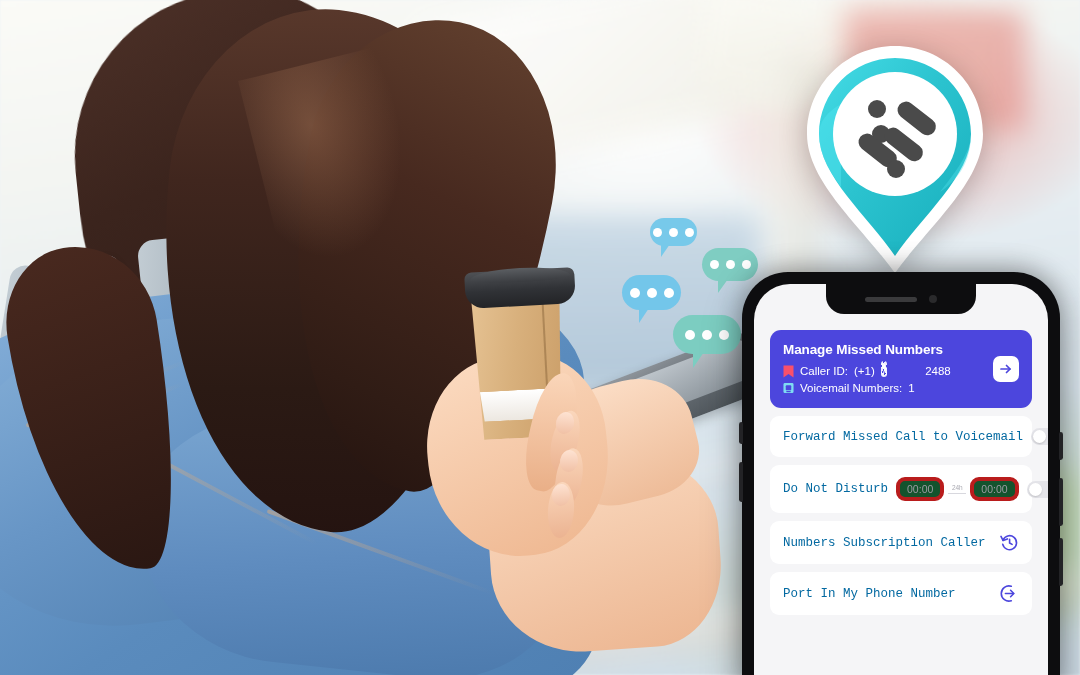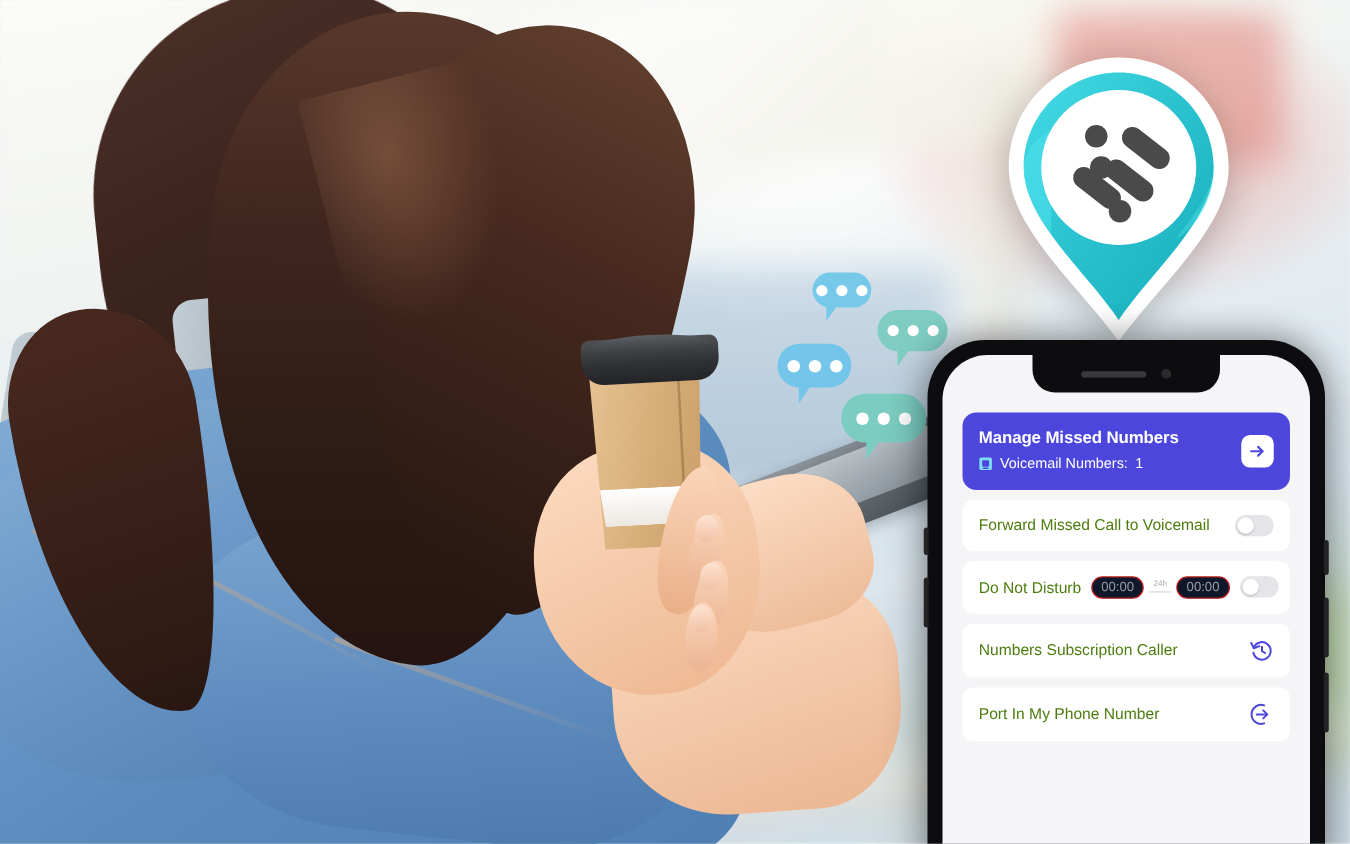--- a/index.html
+++ b/index.html
@@ -246,27 +246,27 @@
   }
 
   .card-teal { background:#3ed3d8; border-radius:9px 9px 9px 9px; padding:11px 13px; display:flex;
     align-items:center; justify-content:space-between; margin-bottom:8px;
   }
   .card-teal-label { color:#fff; font-size:12.5px; font-weight:400; }
 
   .list-row { background:#fff; border-radius:9px; padding:12px 13px; display:flex;
     align-items:center; justify-content:space-between; margin-bottom:8px; gap:8px;
   }
-  .list-label { color:#4d7c0f; font-size:12.5px; white-space:nowrap; }
+  .list-label { color:#0369a1; font-size:12.5px; white-space:nowrap;font-family:Liberation Mono, monospace; }
   .toggle { width:31px; height:17px; border-radius:10px; background:#e4e4e9; position:relative; flex:0 0 auto; }
   .toggle .knob { position:absolute; left:2px; top:2px; width:13px; height:13px; border-radius:50%;
     background:#fff; box-shadow:0 1px 2px rgba(0,0,0,.16);
   }
   .dnd-times { display:flex; align-items:center; gap:2px; flex:1; justify-content:center; }
-  .time-field { border:1px solid #b91c1c; border-radius:9px; padding:2px 7px; font-size:10.5px; color:#9b9ba3; background:#0f172a; }
+  .time-field { border:4px solid #b91c1c; border-radius:9px; padding:2px 7px; font-size:10.5px; color:#9b9ba3; background:#14532d; }
   .dnd-sep { display:flex; flex-direction:column; align-items:center; width:22px; }
   .dnd-sep .lbl { font-size:6.5px; color:#a9a9b1; line-height:1; }
   .dnd-sep .bar { width:18px; height:1px; background:#d8d8de; margin-top:1px; }
 </style>
 </head>
 <body>
 
 <div id="stage">
 
   <div class="bg">
@@ -396,20 +396,32 @@
         <span class="camera"></span>
       </div>
 
       <div class="app">
 
 
         <div class="card-manage">
           <div class="card-manage-text">
             <div class="card-manage-title">Manage Missed Numbers</div>
 
+            <div class="card-row">
+              <svg class="mini-icon" viewBox="0 0 11 13">
+                <path d="M0.5 0.5 H10.5 V12.5 L5.5 9 L0.5 12.5 Z" fill="#F9506B"></path>
+              </svg>
+              <span>Caller ID:</span>
+              <span>(+1)</span>
+              <span class="redact">
+                <span>7</span>
+                <span class="scribble"></span>
+              </span>
+              <span style="margin-left:32px">2488</span>
+            </div>
 
             <div class="card-row">
               <svg class="mini-icon" viewBox="0 0 12 13">
                 <rect x="0.5" y="0.5" width="11" height="11" rx="1.5" fill="#7EDCF2"></rect>
                 <rect x="3" y="3" width="6" height="5.5" rx="1" fill="#4c46dd"></rect>
                 <rect x="3.5" y="9.3" width="5" height="1.2" rx="0.6" fill="#4c46dd"></rect>
               </svg>
               <span>Voicemail Numbers:</span>
               <span>1</span>
             </div>

